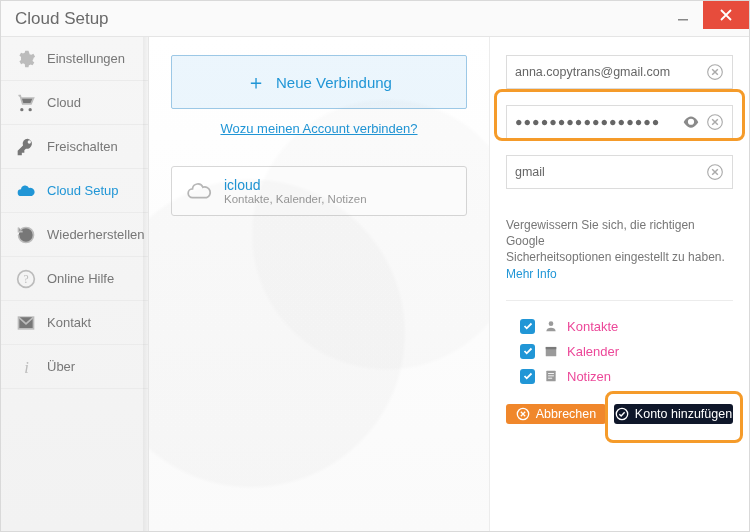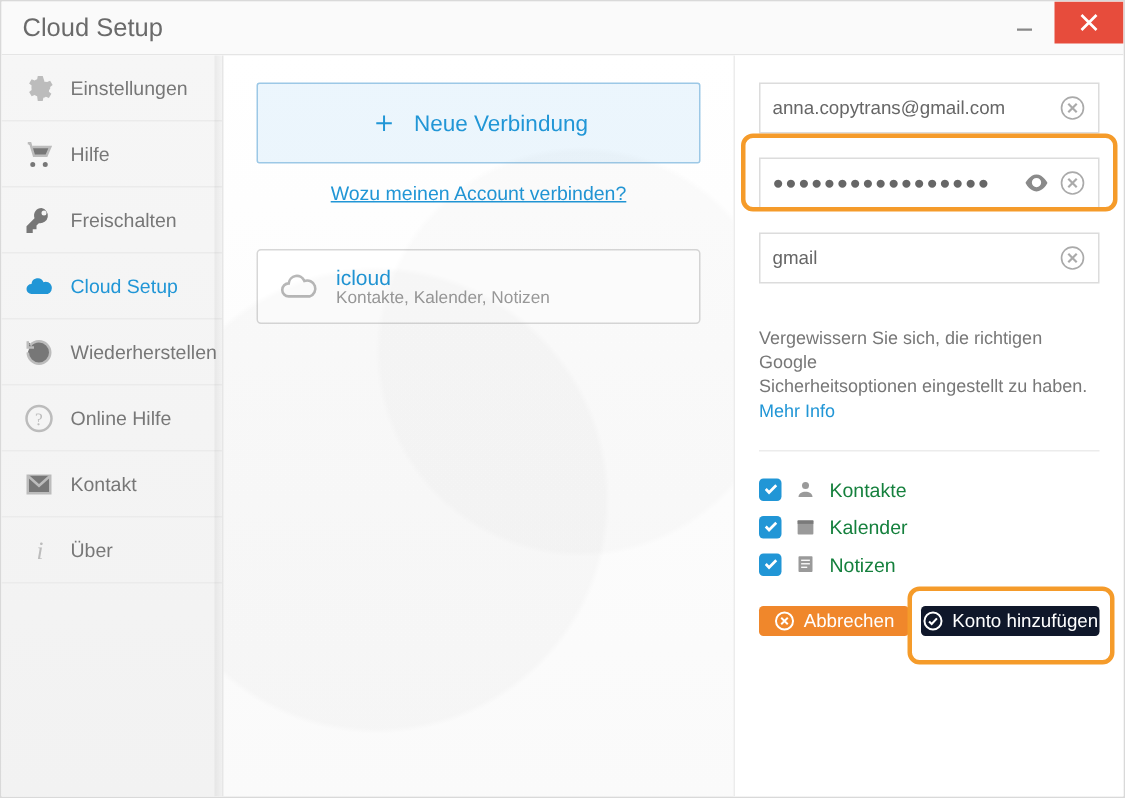--- a/index.html
+++ b/index.html
@@ -39,21 +39,21 @@
   .field input { border:none; outline:none; flex:1; font-size:12.5px; color:#666; background:transparent; }
   .iconbtn { width:18px; height:18px; display:flex; align-items:center; justify-content:center; color:#aaa; cursor:pointer;}
   .iconbtn svg{ fill: currentColor; }
   .callout { position:absolute; border:3px solid #f59b2a; border-radius:8px; pointer-events:none; }
   .callout.pw { top:52px; left:4px; right:4px; height:52px; }
   .callout.add { bottom:88px; right:6px; width:138px; height:52px; }
 
   .hint { font-size:12px; color:#777; line-height:1.35; margin-top:4px;}
   .hint a { color:#2196d6; cursor:pointer;}
   hr.sep { border:none; border-top:1px solid #ececec; margin:8px 0;}
-  .check { display:flex; align-items:center; gap:8px; color:#15803d; font-size:13px; cursor:pointer;}
+  .check { display:flex; align-items:center; gap:8px; color:#ec4899; font-size:13px; cursor:pointer;margin-left:14px;}
   .check .box { width:15px; height:15px; border-radius:3px; background:#2196d6; display:flex; align-items:center; justify-content:center;}
   .check .box svg{ width:10px; height:10px; fill:#fff;}
   .check .ci { color:#8c8c8c; width:16px; display:flex; justify-content:center;}
   .actions { display:flex; gap:8px; margin-top:10px;}
   .btn { height:20px; flex:1; display:flex; align-items:center; justify-content:center; gap:6px; border-radius:3px; color:#fff; font-size:12.5px; cursor:pointer;}
   .btn.cancel { background:#f0872b; flex:0 0 100px;}
   .btn.add { background:#0f172a; }
   .btn svg { fill:#fff; width:14px; height:14px;}
 </style>
 </head>
@@ -84,21 +84,21 @@
         </span>
       <span>Einstellungen</span>
     </div>
     <div class="side-item">
       <span class="icon">
           <svg width="20" height="20" viewBox="0 0 24 24" fill="#bcbcbc">
             <path d="M7 18a2 2 0 100 4 2 2 0 000-4zm10 0a2 2 0 100 4 2 2 0 000-4zM3 3h2l3 10h10l3-7H7"></path>
             <path d="M3 3h2l3 10h10l3-7H7" fill="none" stroke="#bcbcbc" stroke-width="2"></path>
           </svg>
         </span>
-      <span>Hilfe</span>
+      <span>Cloud</span>
     </div>
     <div class="side-item">
       <span class="icon">
           <svg width="20" height="20" viewBox="0 0 24 24" fill="#bcbcbc">
             <path d="M14 2a6 6 0 00-5.6 8.1L2 16.5V22h5v-3h3v-3l1.9-1.9A6 6 0 1014 2zm2 6a2 2 0 110-4 2 2 0 010 4z"></path>
           </svg>
         </span>
       <span>Freischalten</span>
     </div>
     <div class="side-item active">

